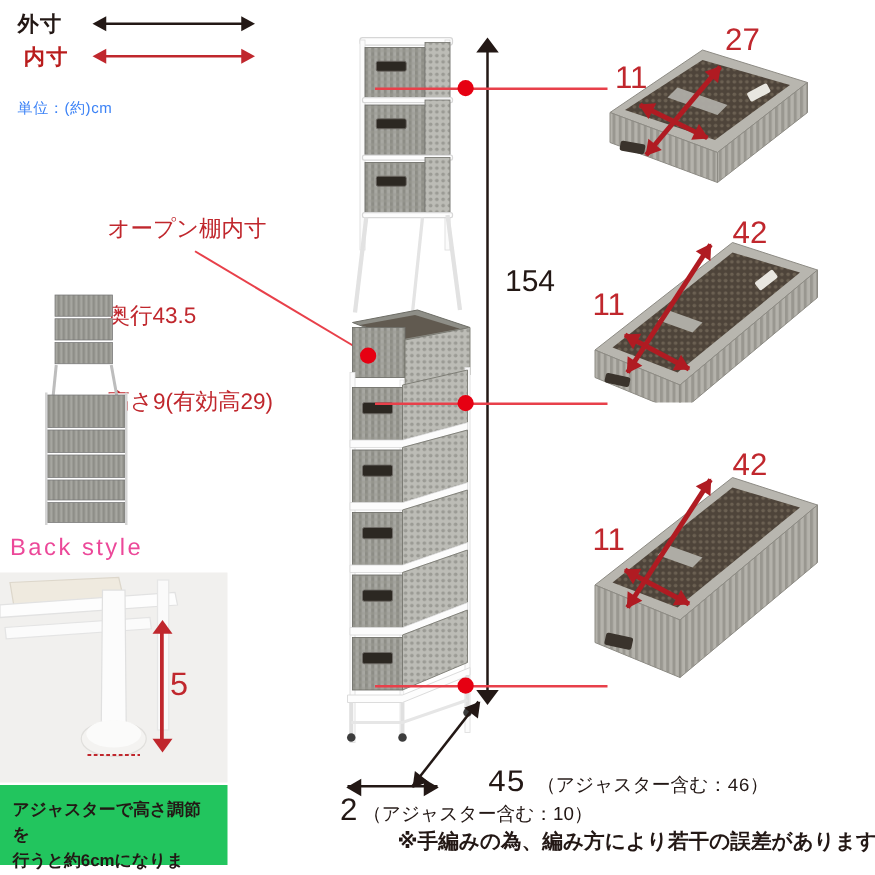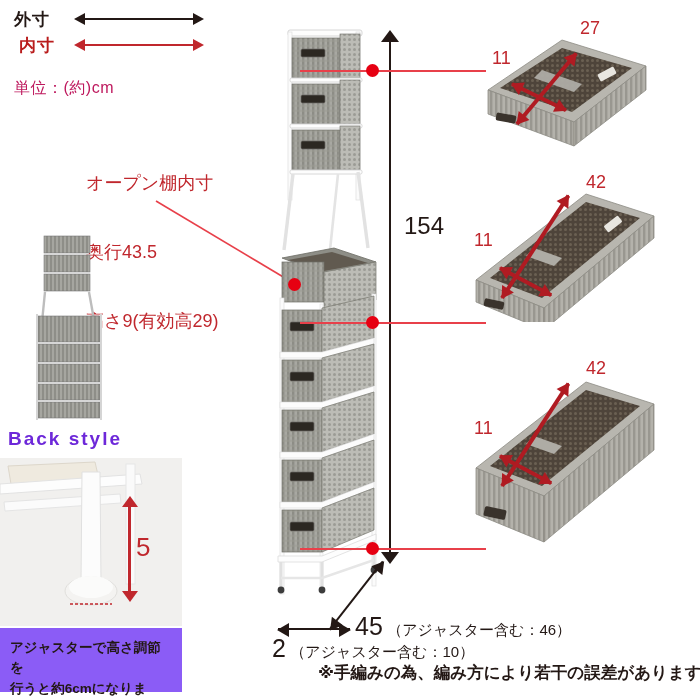--- a/index.html
+++ b/index.html
@@ -22,51 +22,51 @@
   .legend-arrow{position:relative;height:12px;flex:1;margin-left:14px;}
   .legend-arrow .bar{position:absolute;left:10px;right:10px;top:5px;height:2px;}
   .legend-arrow .head{position:absolute;top:0;width:0;height:0;
       border-top:6px solid transparent;border-bottom:6px solid transparent;}
   .legend-arrow .head.l{left:0;border-right:11px solid currentColor;}
   .legend-arrow .head.r{right:0;border-left:11px solid currentColor;}
   .legend-arrow.black{color:#231815;}
   .legend-arrow.black .bar{background:#231815;}
   .legend-arrow.red{color:#c0272d;}
   .legend-arrow.red .bar{background:#c0272d;}
-  #unit{left:14px;top:78px;font-size:16px;color:#be185d;letter-spacing:0.5px;}
+  #unit{left:14px;top:78px;font-size:12px;color:#3b82f6;letter-spacing:0.5px;}
 
   
   #open-shelf-note{left:86px;top:126px;color:#c0272d;font-size:18px;line-height:1.28;white-space:pre;}
 
   
   #thumb{left:18px;top:232px;width:112px;height:190px;}
-  #back-style-label{left:8px;top:428px;font-size:19px;letter-spacing:2px;color:#6d28d9;font-weight:700;}
+  #back-style-label{left:8px;top:428px;font-size:19px;letter-spacing:2px;color:#ec4899;font-weight:400;}
   #adjuster-photo{left:0px;top:458px;width:182px;height:168px;background:#f2f1ef;overflow:hidden;}
-  #note-box{left:0px;top:628px;width:182px;height:64px;background:#8b5cf6;}
+  #note-box{left:0px;top:628px;width:182px;height:64px;background:#22c55e;}
   #note-box p{margin:0;padding:10px 8px 0 10px;font-size:13.5px;line-height:1.5;color:#231815;font-weight:700;}
 
   
   #rack{left:272px;top:22px;width:122px;height:590px;}
 
   
   #dim154{left:378px;top:30px;width:24px;height:534px;color:#231815;}
   #dim154 .vbar{position:absolute;left:11px;top:8px;bottom:8px;width:2px;background:#231815;}
   #dim154 .vhead{position:absolute;left:3px;width:0;height:0;
       border-left:9px solid transparent;border-right:9px solid transparent;}
   #dim154 .vhead.up{top:0;border-bottom:12px solid #231815;}
   #dim154 .vhead.dn{bottom:0;border-top:12px solid #231815;}
   #dim154-label{left:404px;top:212px;font-size:24px;color:#231815;}
 
   
   .leader{position:absolute;height:1.6px;background:#e8404a;}
   .dot{position:absolute;width:13px;height:13px;border-radius:50%;background:#e60012;}
 
   
   .basket-card{position:absolute;}
-  .bk-dim{position:absolute;color:#c0272d;font-size:18px;}
+  .bk-dim{position:absolute;color:#c0272d;font-size:25px;}
   .bk-h{position:absolute;color:#c0272d;font-size:21px;white-space:nowrap;}
 
   
   .marrow{position:absolute;transform-origin:0 50%;height:4px;background:#b01b22;}
   .marrow::before,.marrow::after{content:"";position:absolute;top:-5px;width:0;height:0;
      border-top:7px solid transparent;border-bottom:7px solid transparent;}
   .marrow::before{left:-1px;border-right:12px solid #b01b22;}
   .marrow::after{right:-1px;border-left:12px solid #b01b22;}
 
   
@@ -364,21 +364,21 @@
     <path d="M76 80 L104 90 L96 98 L68 88 Z" fill="#aeaca5"></path>
     <rect x="26" y="152" width="22" height="10" rx="2" fill="#3a332c" transform="rotate(12 37 157)"></rect>
   </svg>
   <div class="marrow" style="left:42px;top:98px;width:58px;transform:rotate(28deg);"></div>
   <div class="marrow" style="left:44px;top:128px;width:122px;transform:rotate(-57deg);"></div>
   <div class="bk-dim" style="left:16px;top:62px;">11</div>
   <div class="bk-dim" style="left:128px;top:2px;">42</div>
 </div>
 
 <div class="barrow" style="left:330px;top:628px;width:86px;transform:rotate(-52deg);"></div>
-<div class="bdim" style="left:355px;top:612px;">
+<div class="bdim" style="left:390px;top:612px;font-family:Liberation Mono, monospace;">
   <span class="num">45</span>
   <span class="sub">（アジャスター含む：46）</span>
 </div>
 
 <div class="barrow" style="left:278px;top:628px;width:72px;"></div>
 <div class="bdim" style="left:272px;top:634px;">
   <span class="num">2</span>
   <span class="sub">（アジャスター含む：10）</span>
 </div>
 

